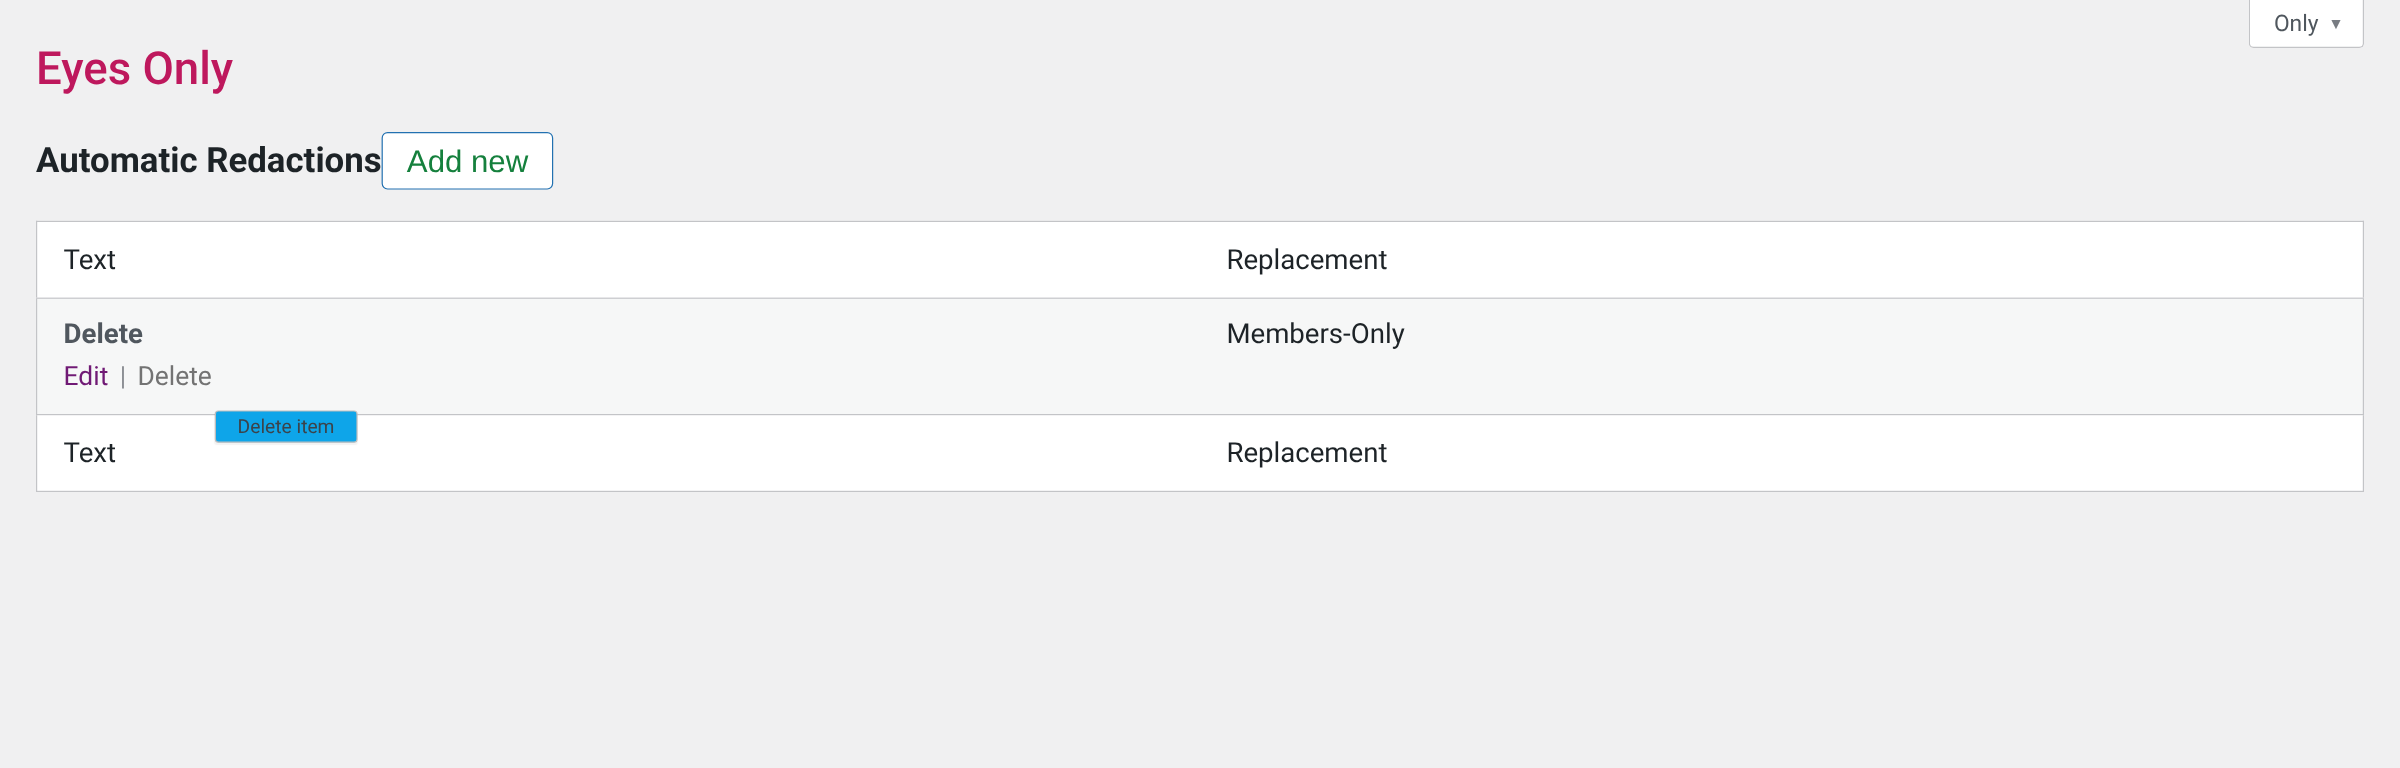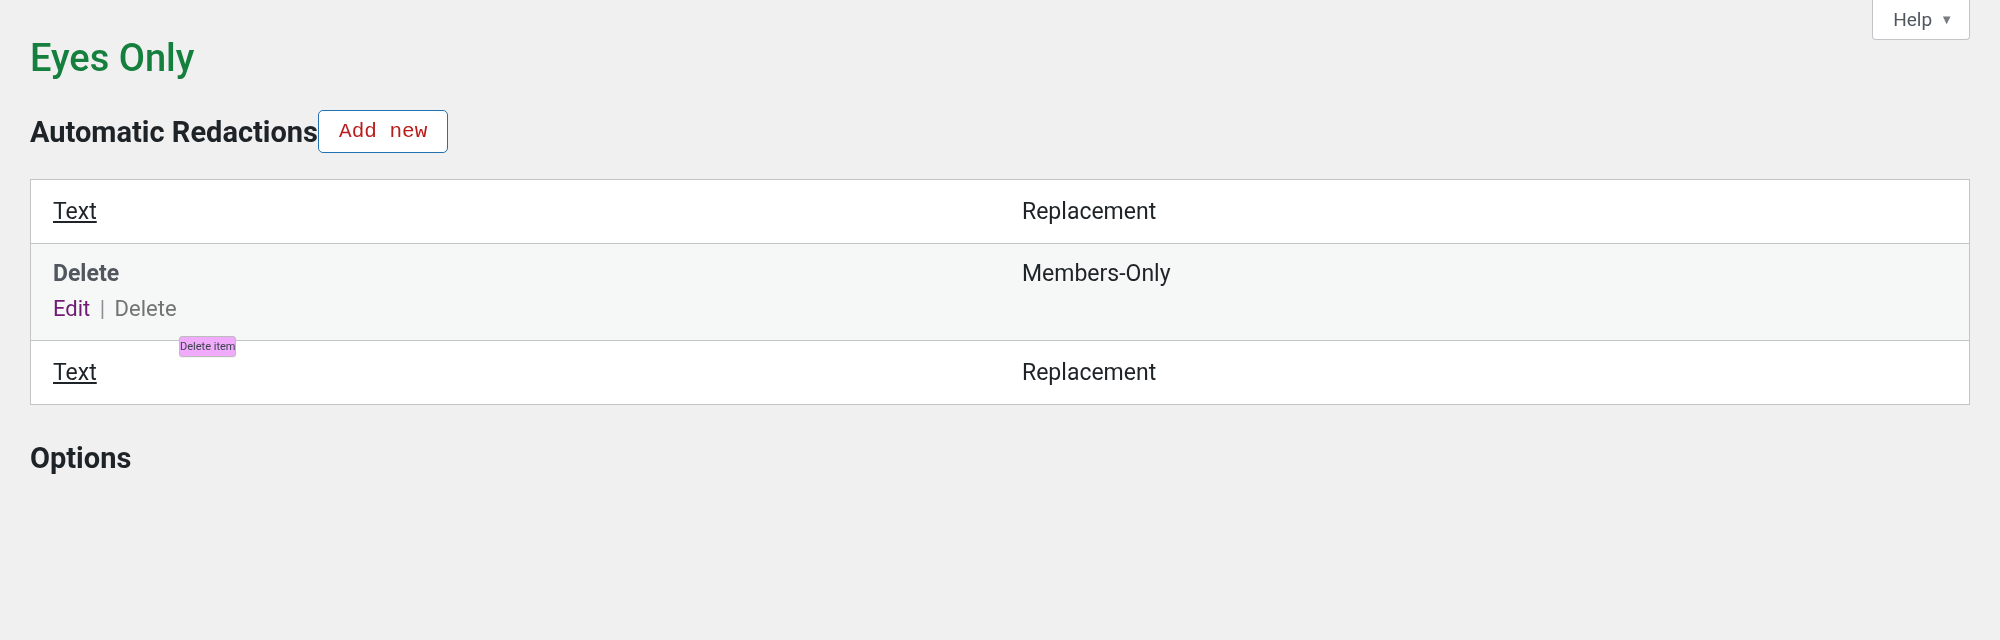--- a/index.html
+++ b/index.html
@@ -31,21 +31,21 @@
     align-items: center;
     gap: 8px;
   }
   .help-tab .tri {
     font-size: 13px;
     color: #787c82;
   }
   h1.page-title {
     font-size: 38px;
     font-weight: 500;
-    color: #15803d;
+    color: #be185d;
     padding-top: 36px;
     padding-bottom: 30px;
   }
   .subhead-row {
     display: flex;
     align-items: center;
     padding-bottom: 26px;
   }
   h2.section-title {
     font-size: 29px;
@@ -54,28 +54,27 @@
   }
   h2.options-title {
     font-size: 29px;
     font-weight: 700;
     color: #1d2327;
     padding-top: 36px;
   }
   .add-new-btn {
     display: inline-block;
     border: 1.5px solid #2271b1;
-    color: #b91c1c;
+    color: #15803d;
     background: #fff;
     border-radius: 5px;
     padding: 10px 20px;
-    font-size: 21px;
+    font-size: 26px;
     cursor: pointer;
     line-height: 1;
-    font-family: Liberation Mono, monospace;
   }
   table.wp-list {
     width: 100%;
     border-collapse: collapse;
     background: #fff;
     border: 1px solid #c3c4c7;
   }
   table.wp-list th,
   table.wp-list td {
     text-align: left;
@@ -109,40 +108,40 @@
     font-size: 22px;
     position: relative;
   }
   .row-actions a.edit { color: #701a75; text-decoration: none; cursor: pointer; }
   .row-actions .sep { color: #8c8f94; padding: 0 4px; }
   .row-actions a.delete { color: #737373; text-decoration: none; cursor: pointer; }
   .tooltip {
     position: absolute;
     top: 40px;
     left: 126px;
-    background: #f0abfc;
+    background: #0ea5e9;
     border: 1px solid #bdbdbd;
     border-radius: 3px;
-    font-size: 11px;
+    font-size: 16px;
     color: #3c434a;
-    padding: 3px 0;
+    padding: 3px 18px;
     white-space: nowrap;
     box-shadow: 0 1px 1px rgba(0,0,0,0.05);
     z-index: 5;
   }
-  .col-text { width: 50%; text-decoration: underline; }
+  .col-text { width: 50%; }
   .col-repl { width: 50%; }
 </style>
 </head>
 <body>
 
 <div class="wrap">
 
   <div class="help-tab">
-    <span>Help</span>
+    <span>Only</span>
     <span class="tri">▼</span>
   </div>
 
   <h1 class="page-title">Eyes Only</h1>
 
   <div class="subhead-row">
     <h2 class="section-title">Automatic Redactions</h2>
     <button class="add-new-btn">Add new</button>
   </div>
 
@@ -170,15 +169,14 @@
       </tr>
     </tbody>
     <tfoot>
       <tr>
         <th class="col-text">Text</th>
         <th class="col-repl">Replacement</th>
       </tr>
     </tfoot>
   </table>
 
-  <h2 class="options-title">Options</h2>
 
 </div>
 
 </body></html>

